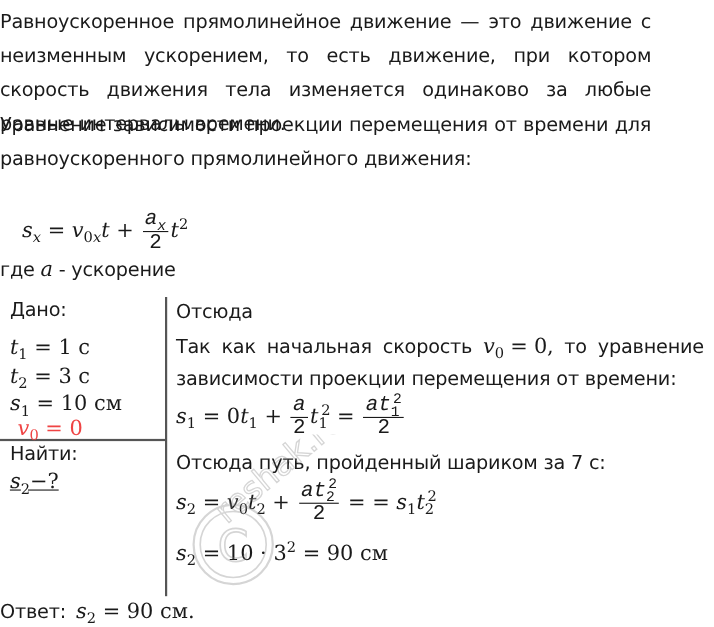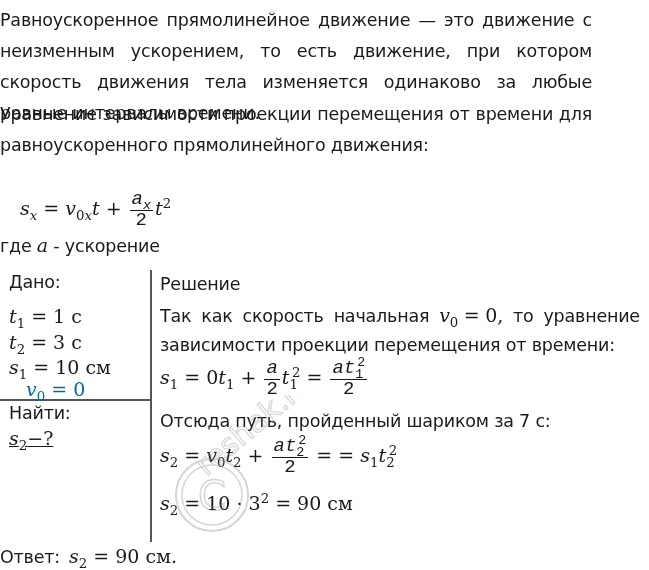--- a/index.html
+++ b/index.html
@@ -49,31 +49,31 @@
   <span>- ускорение</span>
 </div>
 
 <div class="vline"></div>
 <div class="hline"></div>
 
 <div class="abs txt" style="left:9px; top:272px;">Дано:</div>
 <div class="abs mth" style="left:9px; top:305px;"><i>t</i><sub>1</sub> = 1 с</div>
 <div class="abs mth" style="left:9px; top:331px;"><i>t</i><sub>2</sub> = 3 с</div>
 <div class="abs mth" style="left:9px; top:356px;text-align:center;"><i>s</i><sub>1</sub> = 10 см</div>
-<div class="abs mth" style="left:26px; top:378px; color:#0369a1;"><i>v</i><sub>0</sub> = 0</div>
+<div class="abs mth" style="left:16px; top:378px; color:#ef4444;"><i>v</i><sub>0</sub> = 0</div>
 <div class="abs txt" style="left:9px; top:403px;">Найти:</div>
 <div class="abs mth" style="left:9px; top:427px;text-decoration:underline;"><i>s</i><sub>2</sub>−?</div>
 
-<div class="abs txt" style="left:160px; top:274px;">Решение</div>
+<div class="abs txt" style="left:160px; top:274px;">Отсюда</div>
 
 <div class="abs txt" style="left:160px; top:304px; width:480px; display:flex; justify-content:space-between; align-items:baseline;">
   <span>Так</span>
   <span>как</span>
+  <span>начальная</span>
   <span>скорость</span>
-  <span>начальная</span>
   <span class="mth"><i>v</i><sub>0</sub> = 0,</span>
   <span>то</span>
   <span>уравнение</span>
 </div>
 
 <div class="abs txt" style="left:160px; top:335px;">зависимости проекции перемещения от времени:</div>
 
 <div class="abs mth" style="left:160px; top:359px;">
   <i>s</i><sub>1</sub> = 0<i>t</i><sub>1</sub> +
   <span class="frac">

